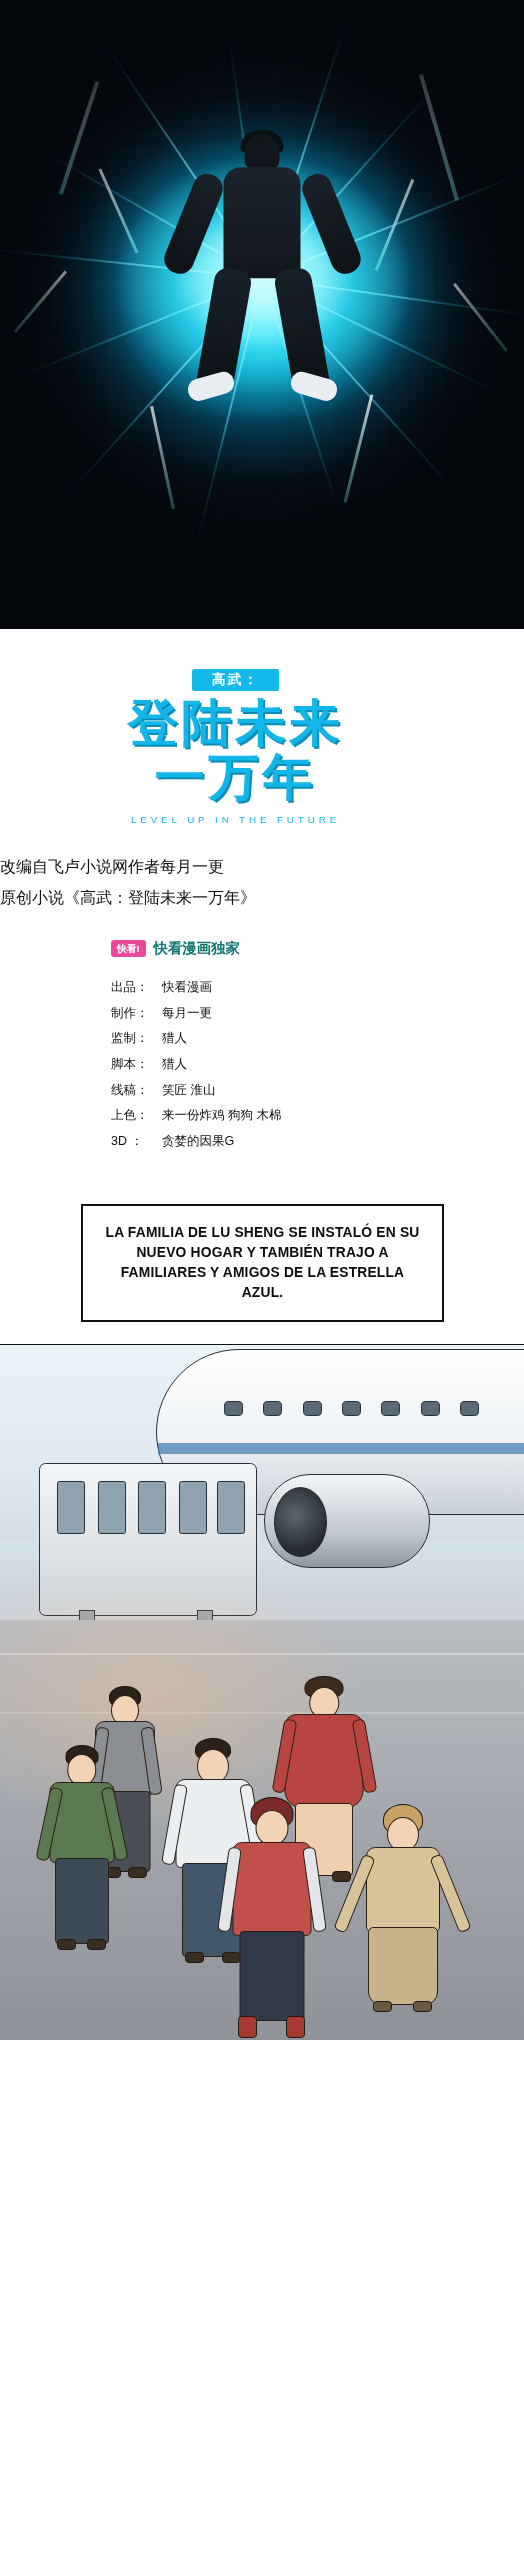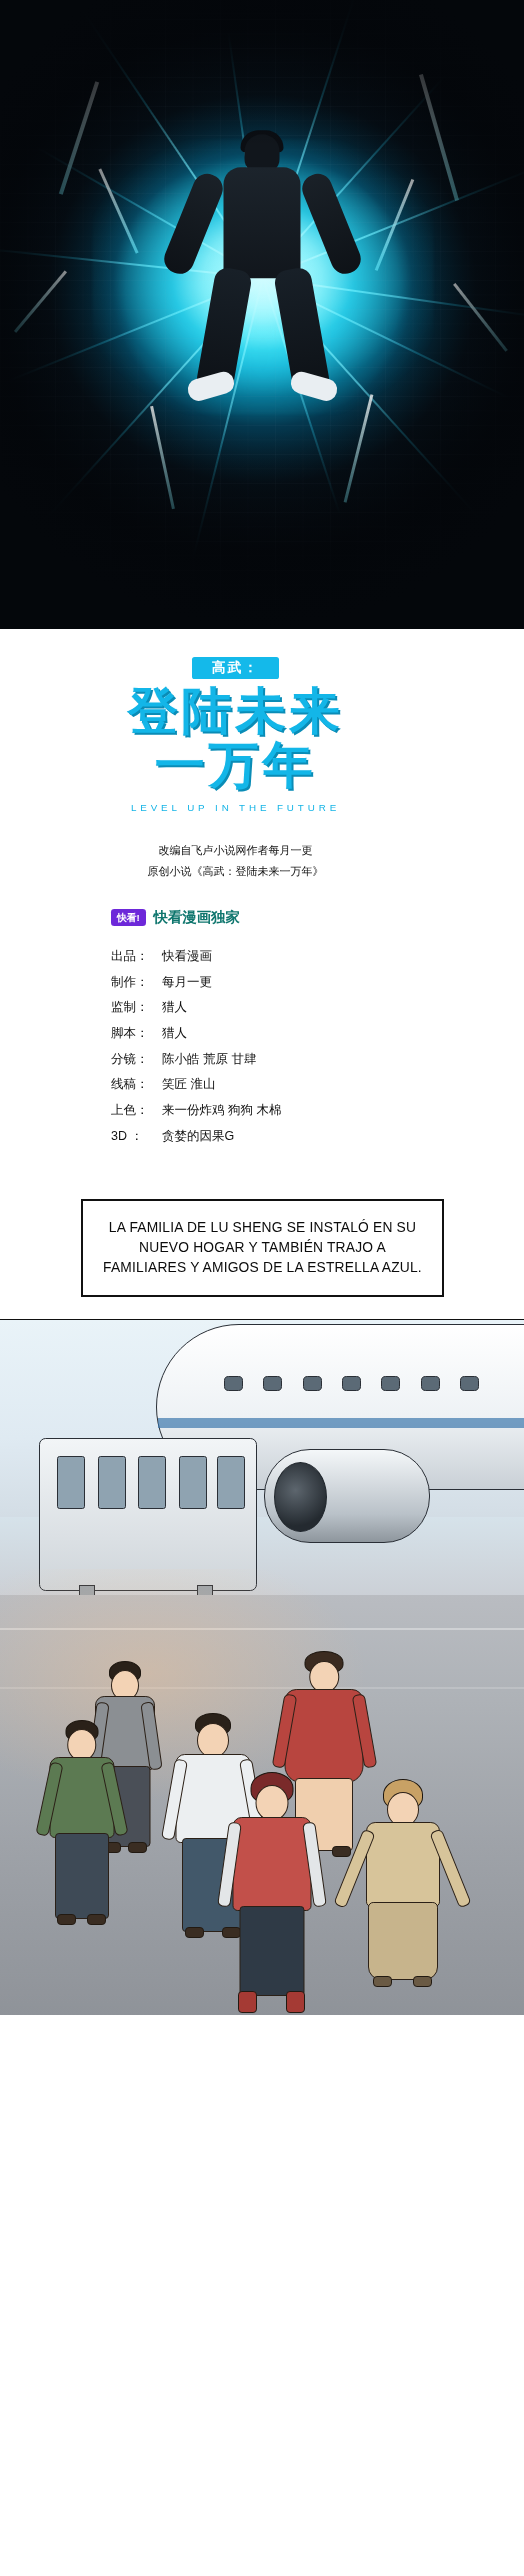--- a/index.html
+++ b/index.html
@@ -120,20 +120,21 @@
     background: radial-gradient(circle, rgba(170,250,255,.55), rgba(60,220,245,.15) 55%, rgba(0,0,0,0) 72%);
   }
 
   
   .panel-title {
     position: relative;
     width: 471px;
     background: #ffffff;
     padding-top: 27.5px;
     padding-bottom: 19.7px;
+    margin-top: 12px;
   }
   .title-badge {
     margin: 0 auto;
     width: 87px;
     height: 22px;
     border-radius: 2.6px;
     background: #14b9ea;
     color: #fff;
     font-size: 13.8px;
     letter-spacing: 2px;
@@ -158,34 +159,34 @@
   .title-line2 { font-size: 50px; margin-top: 1.3px; }
   .title-sub {
     text-align: center;
     color: #15b4e6;
     font-size: 9.8px;
     letter-spacing: 3.9px;
     margin-top: 10.5px;
     font-weight: 400;
   }
   .credit-lines {
-    text-align: center;
+    text-align: left;
     margin-top: 27.5px;
     color: #111;
-    font-size: 11px;
+    font-size: 16px;
     line-height: 1.9;
   }
   .exclusive-row {
     display: flex;
     align-items: center;
     gap: 7.9px;
     margin: 26px 0 0 111px;
   }
   .exclusive-tag {
-    background: #6d28d9;
+    background: #ec4899;
     color: #fff;
     font-size: 9.8px;
     font-weight: 700;
     border-radius: 3.3px;
     padding: 3.3px 5.9px;
     line-height: 1;
     white-space: nowrap;
   }
   .exclusive-text {
     font-size: 14.4px;
@@ -209,21 +210,21 @@
     justify-content: center;
   }
   .caption-box {
     width: 328px;
     border: 2px solid #111;
     background: #fff;
     padding: 17px 15.7px;
     text-align: center;
     font-size: 13.8px;
     line-height: 1.45;
-    font-weight: 400;
+    font-weight: 700;
     letter-spacing: 0.2px;
     color: #0c0c0c;
     text-transform: uppercase;
   }
 
   
   .panel-scene {
     position: relative;
     width: 525px;
     height: 695px;
@@ -394,21 +395,20 @@
     <div class="exclusive-row">
       <span class="exclusive-tag">快看!</span>
       <span class="exclusive-text">快看漫画独家</span>
     </div>
 
     <div class="staff">
       <div><span class="k">出品：</span><span>快看漫画</span></div>
       <div><span class="k">制作：</span><span>每月一更</span></div>
       <div><span class="k">监制：</span><span>猎人</span></div>
       <div><span class="k">脚本：</span><span>猎人</span></div>
-      <div><span class="k">分镜：</span><span>陈小皓  荒原  甘肆</span></div>
       <div><span class="k">线稿：</span><span>笑匠  淮山</span></div>
       <div><span class="k">上色：</span><span>来一份炸鸡  狗狗  木棉</span></div>
       <div><span class="k">3D ：</span><span>贪婪的因果G</span></div>
     </div>
   </section>
 
   <section class="panel-caption">
     <div class="caption-box">LA FAMILIA DE LU SHENG SE INSTALÓ EN SU NUEVO HOGAR Y TAMBIÉN TRAJO A FAMILIARES Y AMIGOS DE LA ESTRELLA AZUL.</div>
   </section>
 

